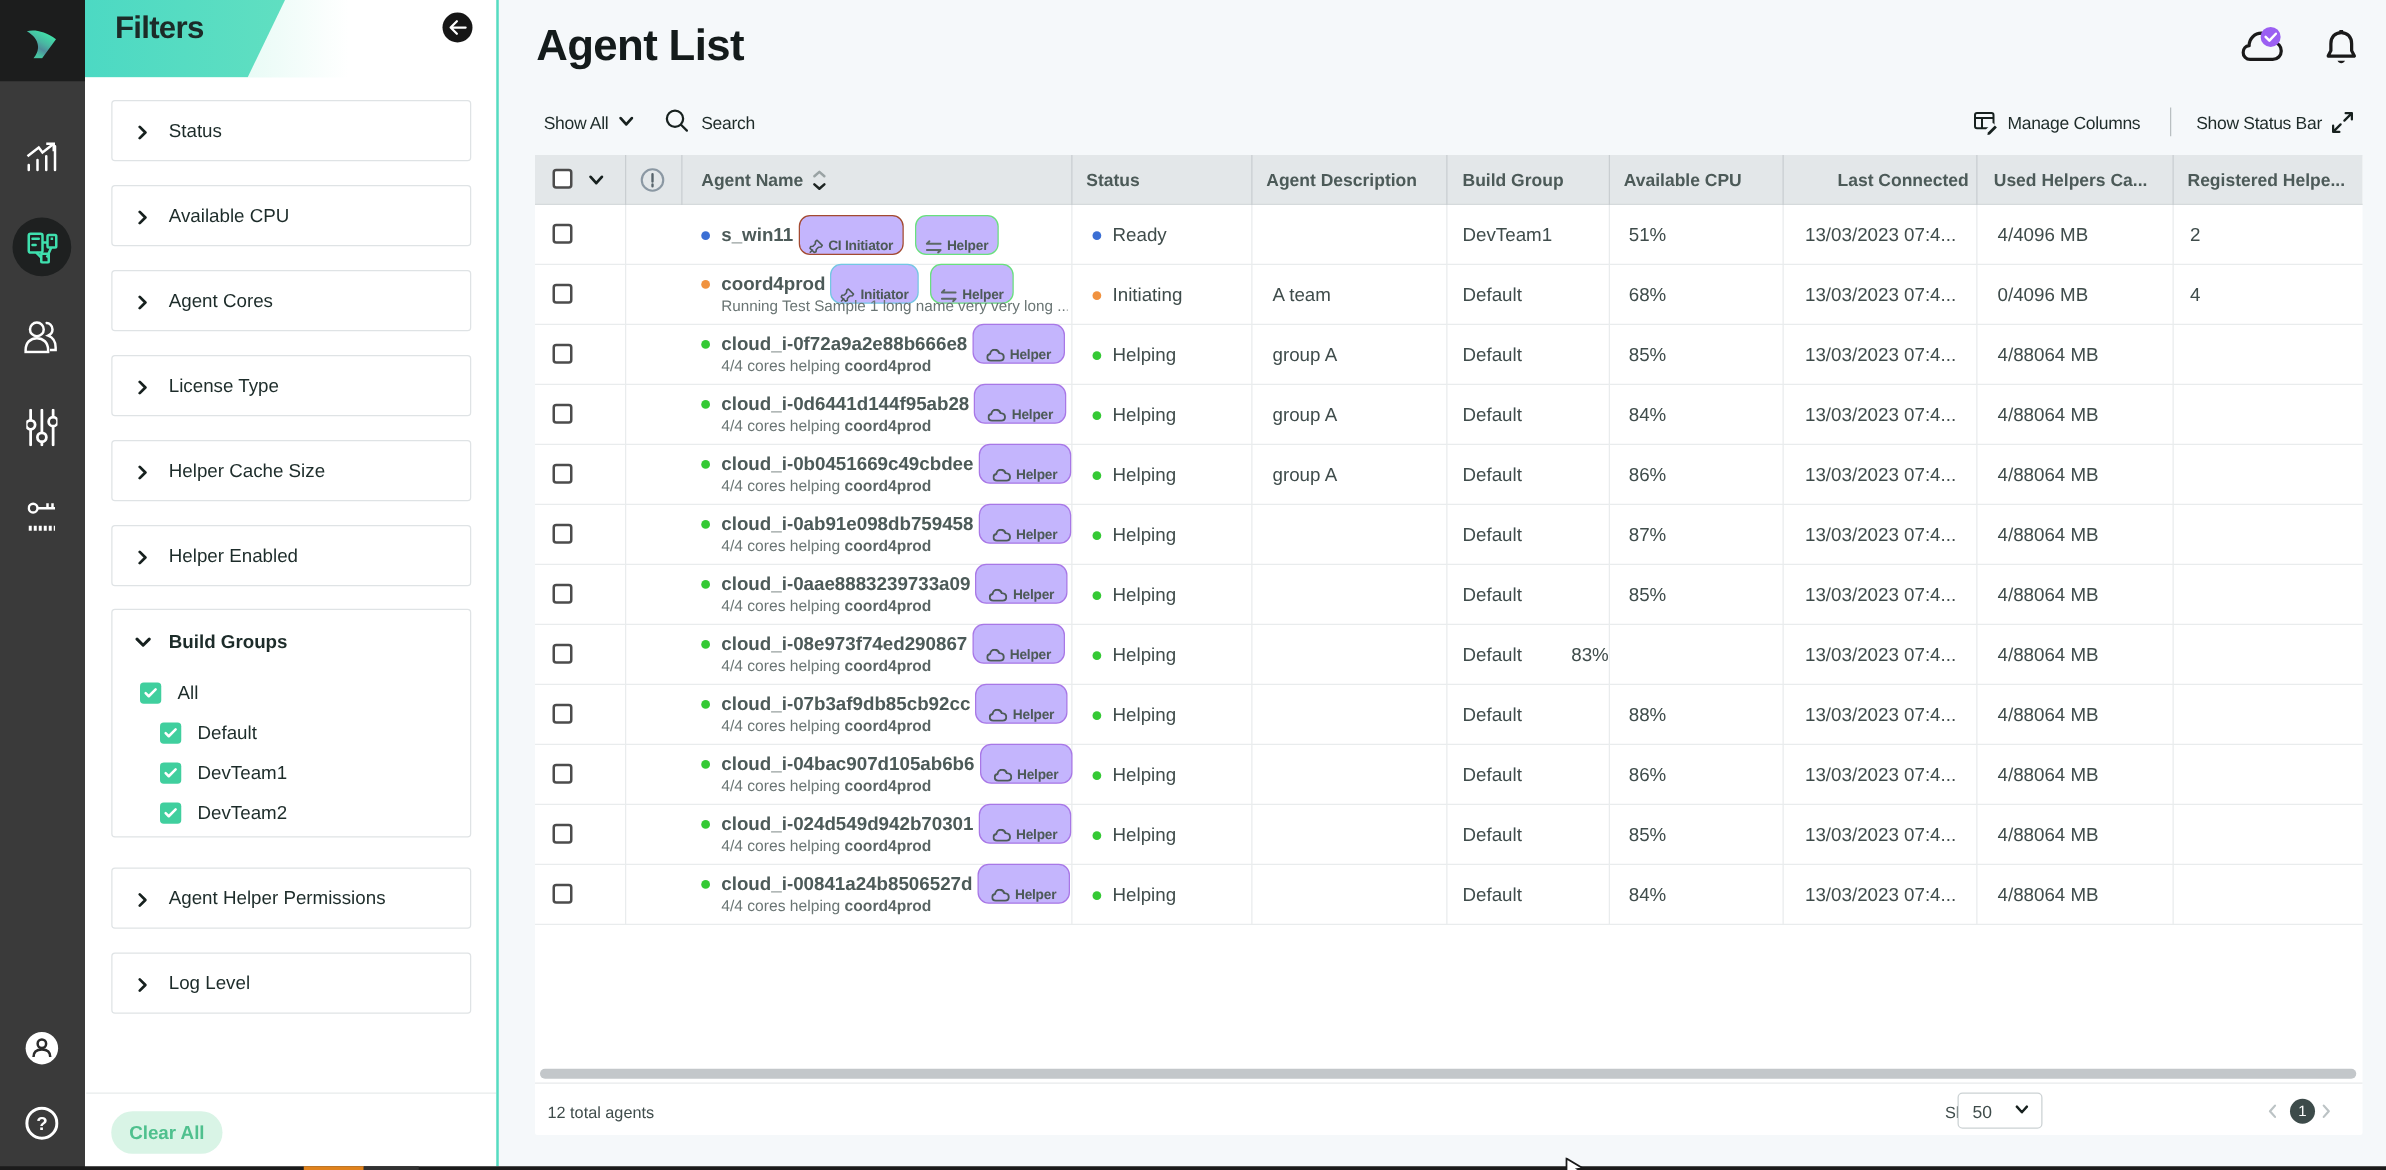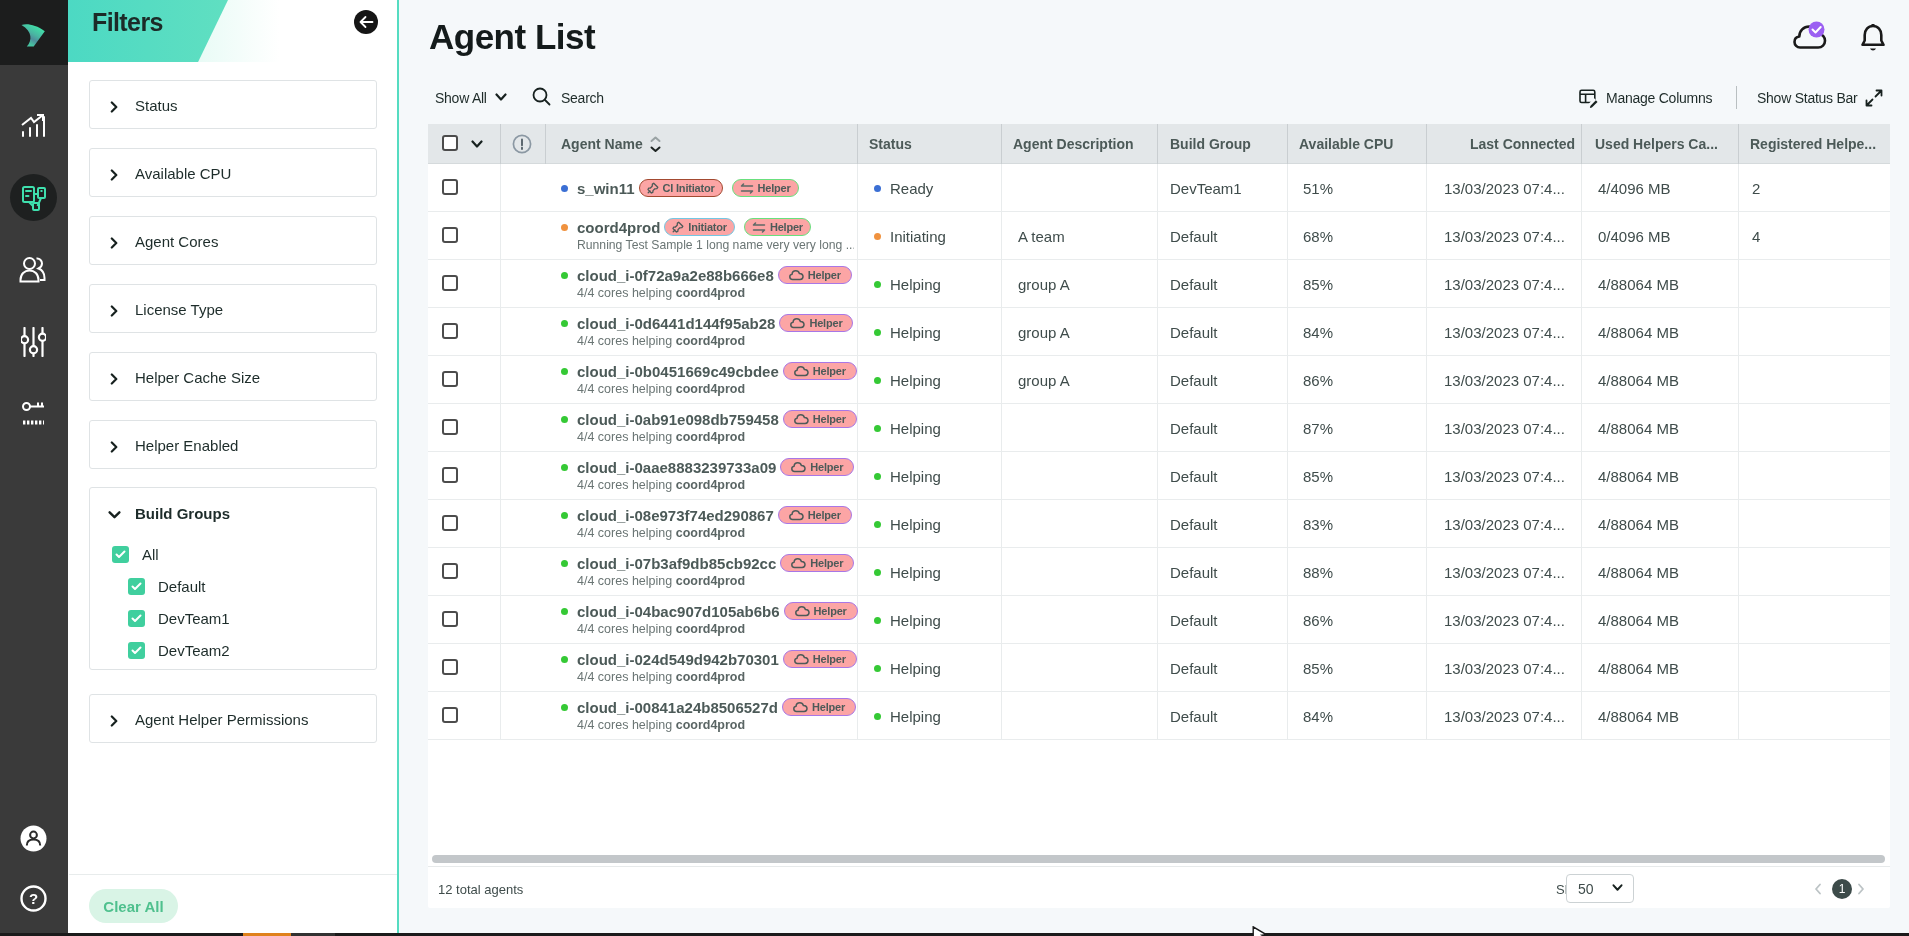--- a/index.html
+++ b/index.html
@@ -40,21 +40,21 @@
 #thead .sep { position:absolute; top:0; width:1px; height:40px; background:#c9ced1; }
 #thead .hl { position:absolute; top:50%; transform:translateY(-50%); font-size:14px; font-weight:bold; color:#4c5a58; white-space:nowrap; }
 .row { position:absolute; left:0; width:1462px; height:48px; border-bottom:1px solid #e9eced; }
 .vline { position:absolute; top:0; width:1px; height:48px; background:#e9eced; }
 .cb { position:absolute; width:16px; height:16px; border:2px solid #4c4c4c; border-radius:3px; background:#fff; }
 .dot { position:absolute; width:7px; height:7px; border-radius:50%; }
 .nm { position:absolute; left:133px; font-size:15px; font-weight:bold; color:#4c5a58; white-space:nowrap; display:flex; align-items:center; }
 .sub { position:absolute; left:149px; font-size:12.5px; color:#6a7574; white-space:nowrap; max-width:277px; overflow:hidden; }
 .sub b { font-weight:bold; color:#5a6564; }
 .cell { position:absolute; font-size:15px; color:#3f4c4b; white-space:nowrap; }
-.badge { display:inline-flex; align-items:center; height:18px; border-radius:9px; padding:0 7px; font-size:11px; font-weight:bold; letter-spacing:-0.2px; color:#4d5a58; background:#fca5a5; white-space:nowrap; }
+.badge { display:inline-flex; align-items:flex-end; height:32px; border-radius:9px; padding:0 7px; font-size:11px; font-weight:bold; letter-spacing:-0.2px; color:#4d5a58; background:#c4b5fd; white-space:nowrap; }
 .badge svg { margin-right:4px; }
 .b-ci { border:1.5px solid #a34a31; }
 .b-init { border:1.5px solid #74c7e3; }
 .b-helpg { border:1.5px solid #69e07e; }
 .b-helpp { border:1.5px solid #a877e6; padding:0 10px; }
 
 #hscroll { left:432px; top:855px; width:1453px; height:8px; border-radius:4px; background:#c3c7ca; }
 #footline { left:428px; top:866px; width:1462px; height:1px; background:#e7eaeb; }
 .ftext { position:absolute; font-size:13px; color:#3f4c4b; }
 #showsel { left:1566px; top:874px; width:68px; height:29px; border:1px solid #ccd2d4; border-radius:4px; background:#fff; }
@@ -207,20 +207,26 @@
         </span>
         <span class="clbl">DevTeam2</span>
       </div>
   </div>
 
   <div class="acc" style="top:694px;">
       <span class="chev"><svg width="12" height="12" viewBox="0 0 12 12" fill="none" stroke="#17211f" stroke-width="2.2" stroke-linecap="round" stroke-linejoin="round">
           <path d="M2.8 1.5 L7.3 6 L2.8 10.5"></path>
         </svg></span>
       <span class="lbl">Agent Helper Permissions</span>
+    </div>
+  <div class="acc" style="top:762px;">
+      <span class="chev"><svg width="12" height="12" viewBox="0 0 12 12" fill="none" stroke="#17211f" stroke-width="2.2" stroke-linecap="round" stroke-linejoin="round">
+          <path d="M2.8 1.5 L7.3 6 L2.8 10.5"></path>
+        </svg></span>
+      <span class="lbl">Log Level</span>
     </div>
 </div>
 <div id="fdivider" class="abs"></div>
 <div id="clearall" class="abs">Clear All</div>
 <div class="tealline abs"></div>
 
 <div id="title" class="abs">Agent List</div>
 <svg class="abs" style="left:1793px;top:21px;" width="34" height="29" viewBox="0 0 34 29">
   <path d="M7 26.5 C4 26.5 1.5 24 1.5 21 C1.5 18 3.5 15.8 6.3 15.5 C6.3 10 10.6 5.5 16.2 5.5 C20.8 5.5 24.6 8.4 25.8 12.6 C29.5 13.3 32 16.2 32 19.8 C32 23.6 29 26.5 25.2 26.5 Z" fill="none" stroke="#1a1a1a" stroke-width="2.6" stroke-linejoin="round"></path>
   <circle cx="23.5" cy="8.5" r="8" fill="#9b5ff2"></circle>
@@ -494,21 +500,21 @@
           <span class="dot" style="position:static; background:#35c935; margin-right:9px; width:7px;height:7px;"></span>
           <span>cloud_i-08e973f74ed290867</span>
           <span style="width:4px;"></span>
           <span class="badge b-helpp"><svg width="15" height="11" viewBox="0 0 15 11" fill="none" stroke="#4d5a58" stroke-width="1.5" stroke-linejoin="round">
               <path d="M3.6 9.5 C2 9.5 0.8 8.3 0.8 6.8 C0.8 5.4 1.8 4.4 3.1 4.2 C3.2 2.2 4.8 0.8 6.8 0.8 C8.5 0.8 9.9 1.9 10.4 3.5 C12.4 3.6 14 4.7 14 6.6 C14 8.2 12.8 9.5 11.1 9.5 Z"></path>
             </svg>Helper</span>
         </div>
         <div class="sub" style="top:26px;">4/4 cores helping <b>coord4prod</b></div>
         <div class="cell" style="left:446px; top:0; height:48px; display:flex; align-items:center;"><span style="width:7px;height:7px;border-radius:50%;background:#35c935;margin-right:9px;"></span>Helping</div>
         <div class="cell" style="left:742px; top:0; height:48px; display:flex; align-items:center;">Default</div>
-        <div class="cell" style="left:875px; top:0; height:48px; display:flex; align-items:center;text-align:right;">83%</div>
+        <div class="cell" style="left:829px; top:0; height:48px; display:flex; align-items:center;text-align:right;">83%</div>
         <div class="cell" style="left:1016px; top:0; height:48px; display:flex; align-items:center;">13/03/2023 07:4...</div>
         <div class="cell" style="left:1170px; top:0; height:48px; display:flex; align-items:center;">4/88064 MB</div>
       </div>
       <div class="row" style="top:424px;">
         <div class="cb" style="left:14px; top:15px;"></div>
         <div class="vline" style="left:72px;"></div>
         <div class="vline" style="left:429px;"></div>
         <div class="vline" style="left:573px;"></div>
         <div class="vline" style="left:729px;"></div>
         <div class="vline" style="left:859px;"></div>

